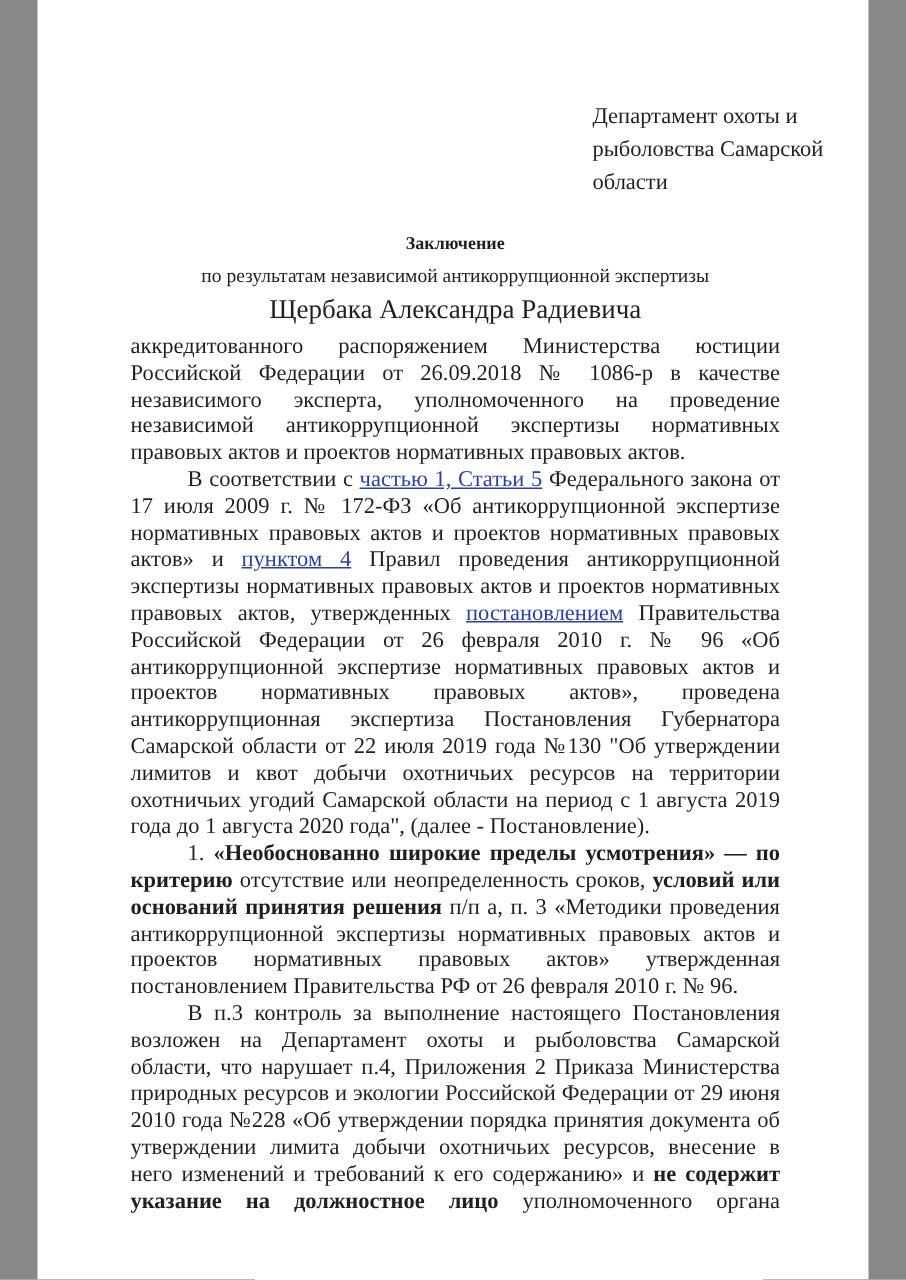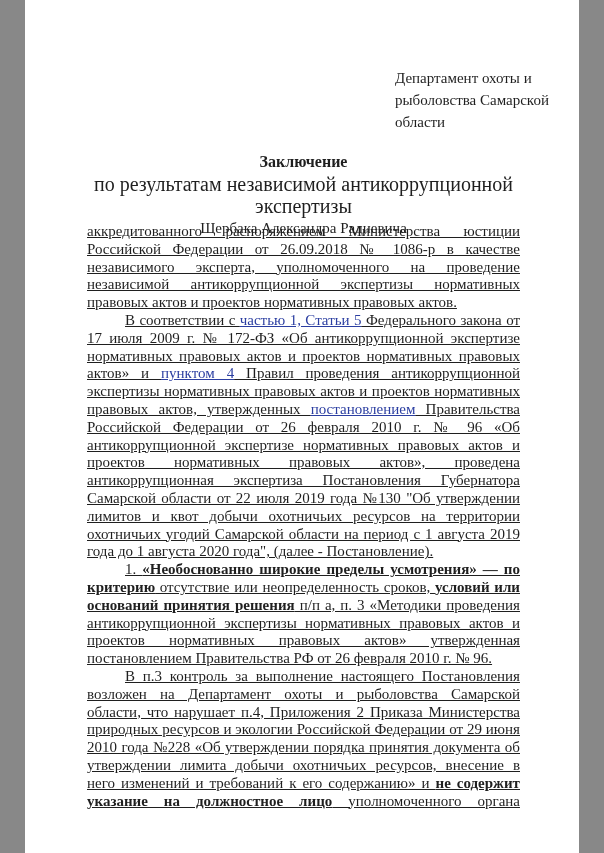--- a/index.html
+++ b/index.html
@@ -23,31 +23,31 @@
     font-size:15px;line-height:22px;
     text-align:left;
   }
   .headings{
     position:absolute;
     left:62px;right:59px;top:151px;
     text-align:center;
     line-height:22px;
     font-size:15px;
   }
-  .doc-title{font-weight:bold;font-size:16px;}
-  .doc-subtitle{font-size:20px;}
-  .doc-author{font-size:15px;font-family:Liberation Serif, serif;}
+  .doc-title{font-weight:bold;font-size:12px;}
+  .doc-subtitle{font-size:13px;}
+  .doc-author{font-size:18px;font-family:Liberation Serif, serif;}
   .body-text{
     position:absolute;
     left:62px;right:59px;top:223px;
     font-size:15px;
     line-height:17.8px;
     text-align:justify;
   }
-  .body-text p{margin:0;padding:0;text-decoration:underline;}
+  .body-text p{margin:0;padding:0;}
   p.indent{text-indent:38px;}
   p.spaced{margin-top:18px;}
   p.clipped{text-align-last:justify;}
   .seg-bold{font-weight:bold;}
   a.seg-link{
     color:var(--link);
     text-decoration:underline;
     cursor:pointer;
   }
 </style>

